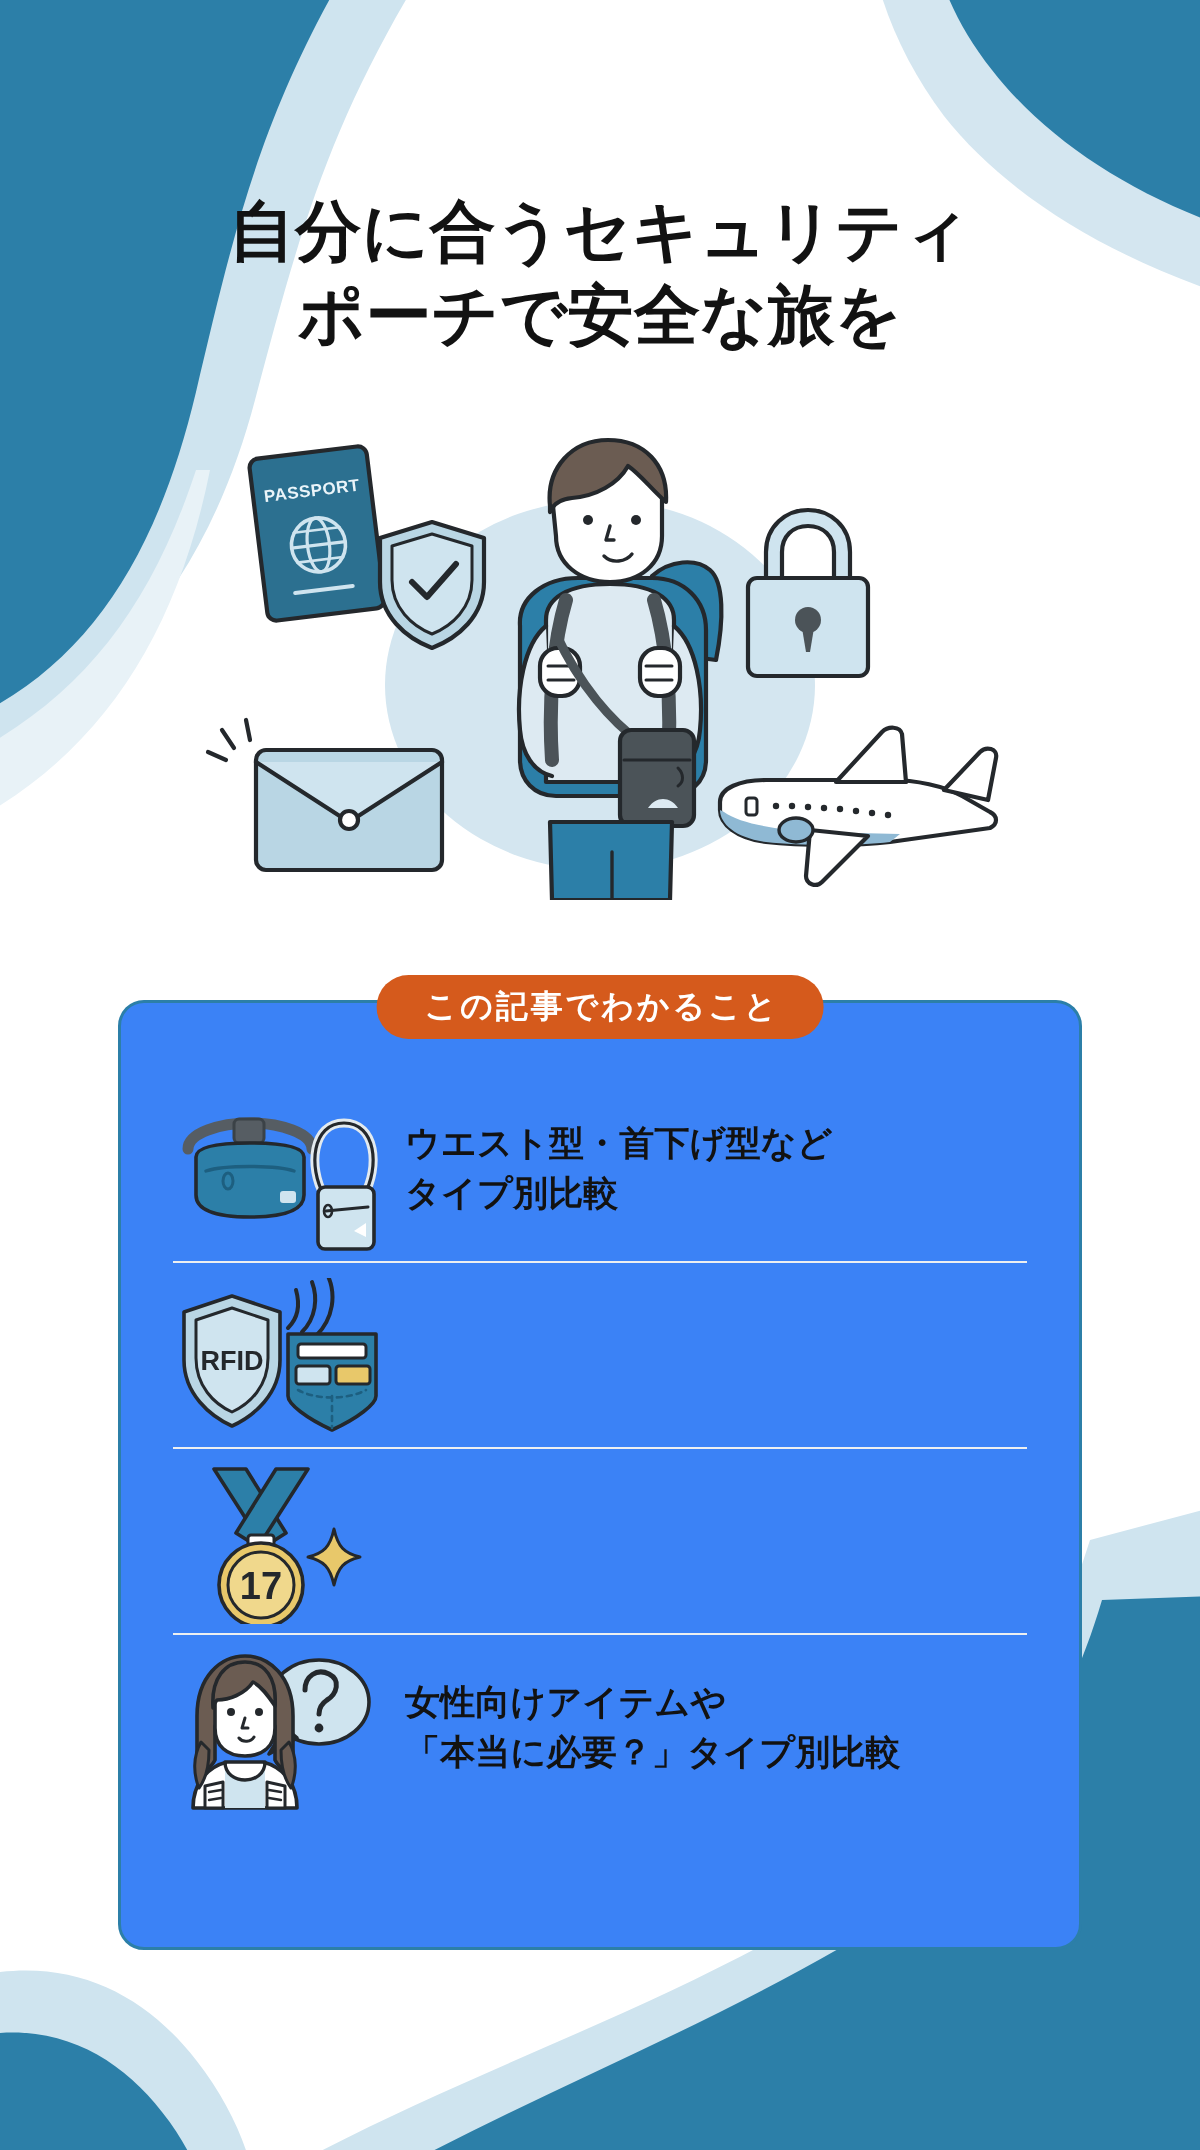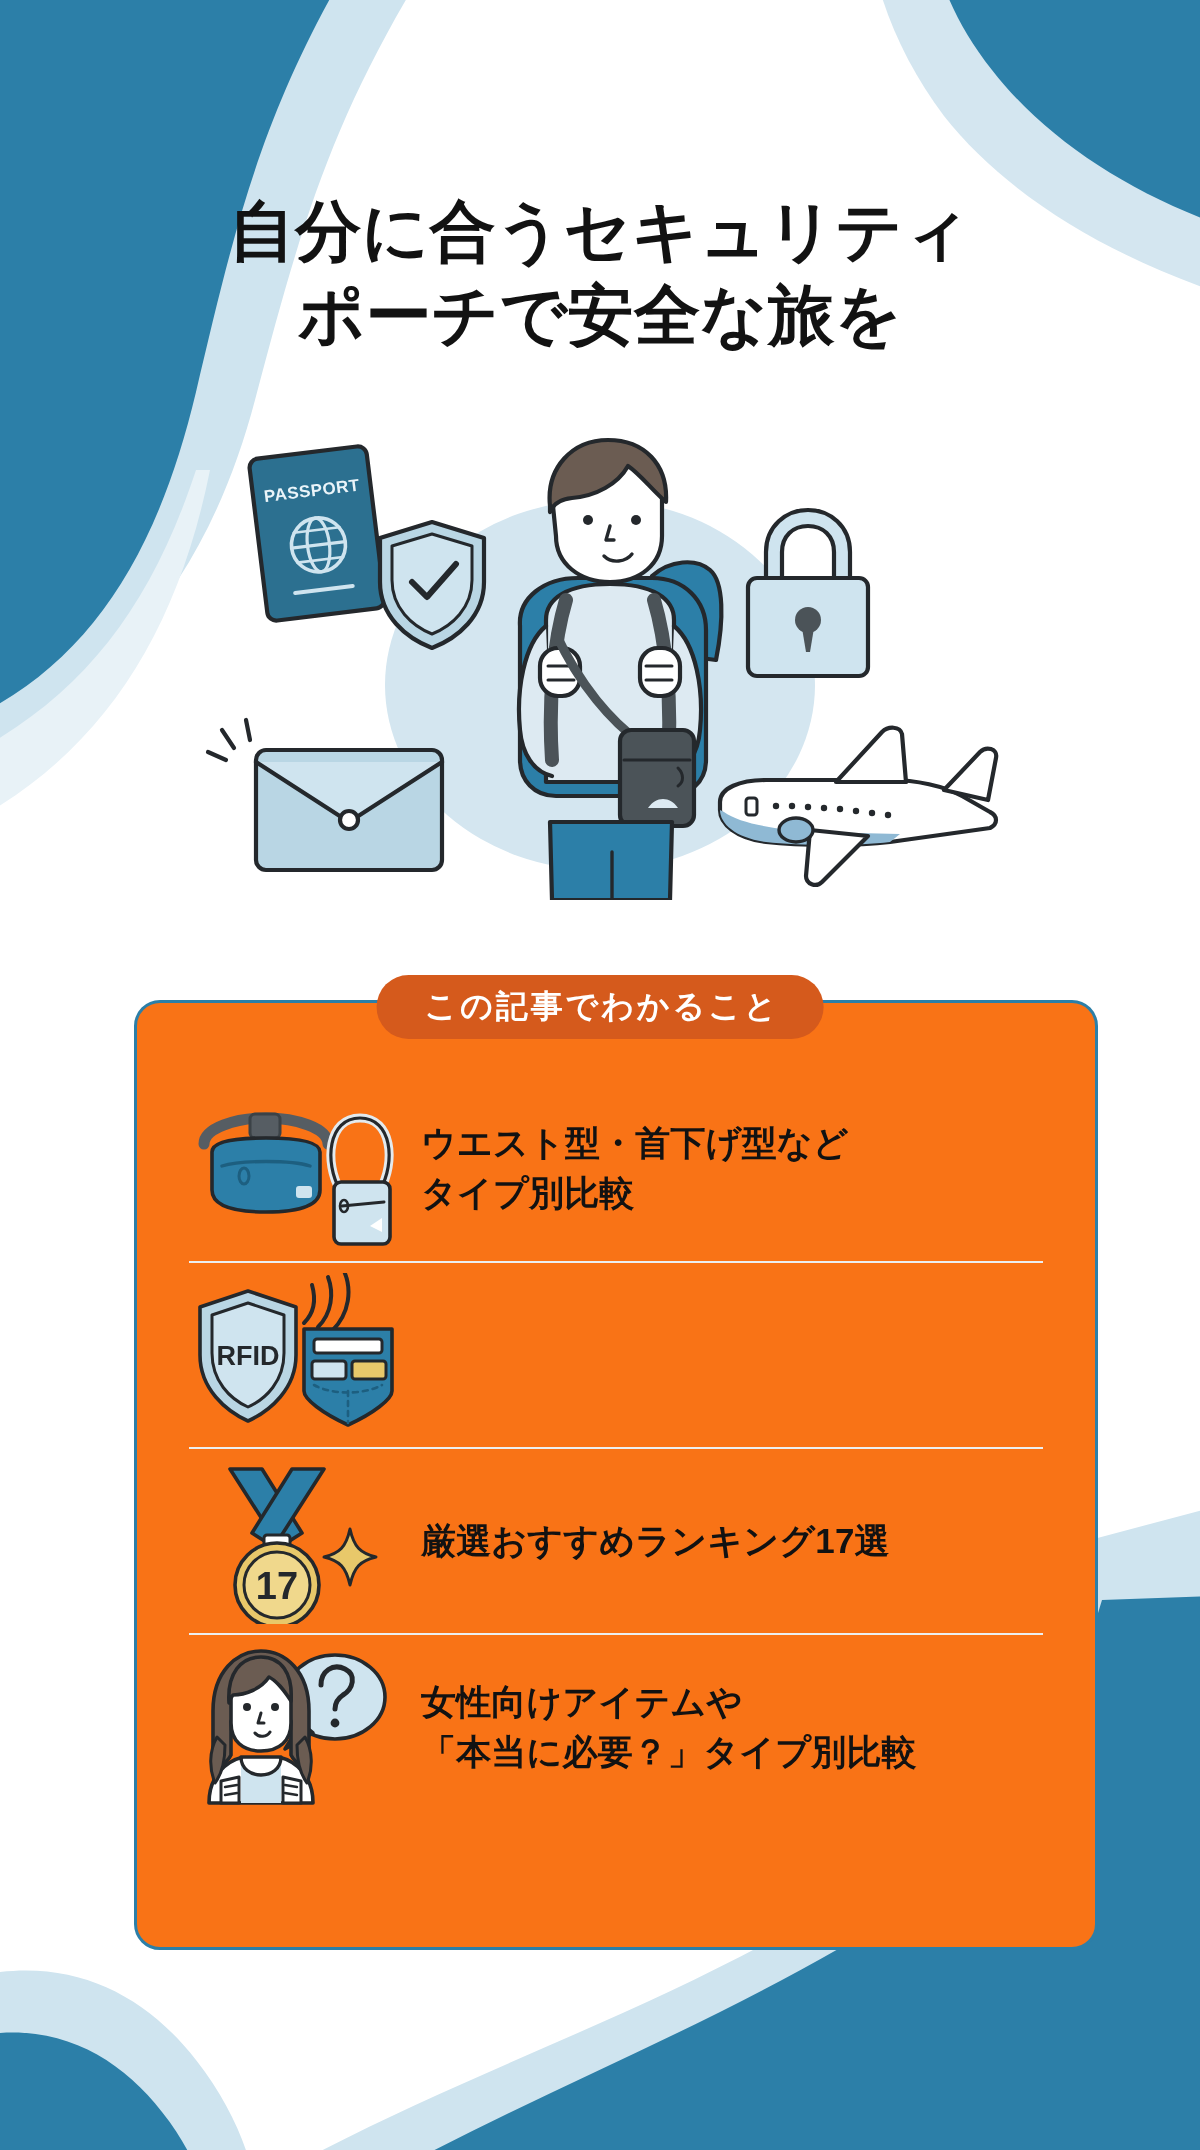--- a/index.html
+++ b/index.html
@@ -29,23 +29,22 @@
   }
   .hero-art{ position:absolute; top:430px; left:200px; width:800px; height:470px; }
 
   
   .card{
     position:absolute;
     left:118px; top:1000px;
     width:964px; height:950px;
     border:3px solid #2c7fa8;
     border-radius:26px;
-    background:#f97316;
+    background:#3b82f6;
     z-index:4;
-    margin-left:16px;
   }
   .badge{
     position:absolute;
     left:50%; top:975px;
     transform:translateX(-50%);
     background:#d55a1c;
     color:#ffffff;
     font-size:32px;
     font-weight:800;
     letter-spacing:0.09em;
@@ -68,21 +67,21 @@
     align-items:center;
     gap:22px;
     min-height:186px;
     padding:6px 0;
   }
   .row + .row{ border-top:2px solid #eceff1; }
   .row-icon{
     flex:0 0 210px;
     height:165px;
     display:flex;
-    align-items:flex-start;
+    align-items:flex-end;
     justify-content:center;
   }
   .row-icon svg{ display:block; }
   .row-text{
     font-size:35px;
     font-weight:800;
     line-height:1.42;
     color:#121212;
     white-space:pre-line;
     letter-spacing:0.005em;
@@ -314,21 +313,20 @@
               <rect x="62" y="76" width="26" height="22" rx="3" fill="#ffffff" stroke="#24282c" stroke-width="3"></rect>
 
               <circle cx="75" cy="126" r="42" fill="#e8c86a" stroke="#24282c"></circle>
               <circle cx="75" cy="126" r="33" fill="#f0d88c" stroke="#24282c" stroke-width="3"></circle>
               <text x="75" y="140" font-family="'Liberation Sans',sans-serif" font-size="38" font-weight="700" fill="#24282c" text-anchor="middle" stroke="none">17</text>
 
               <path d="M148,70 C152,88 158,94 174,98 C158,102 152,108 148,126 C144,108 138,102 122,98 C138,94 144,88 148,70 Z" fill="#e8c86a" stroke="#24282c" stroke-width="3"></path>
             </g>
           </svg>
         </div>
-        <div class="row-text">厳選おすすめランキング17選</div>
       </div>
 
       <div class="row">
         <div class="row-icon">
           <svg width="190" height="160" viewBox="0 0 190 160">
             <g fill="none" stroke="#24282c" stroke-width="3.6" stroke-linecap="round" stroke-linejoin="round">
 
               <ellipse cx="136" cy="52" rx="50" ry="42" fill="#cfe4ef" stroke="#24282c"></ellipse>
               <path d="M102,78 L86,104 L114,88 Z" fill="#cfe4ef" stroke="#24282c"></path>
               <path d="M122,40 C122,26 134,18 146,24 C158,30 154,44 144,50 C138,54 136,58 136,64" stroke="#24282c" stroke-width="5" fill="none"></path>

